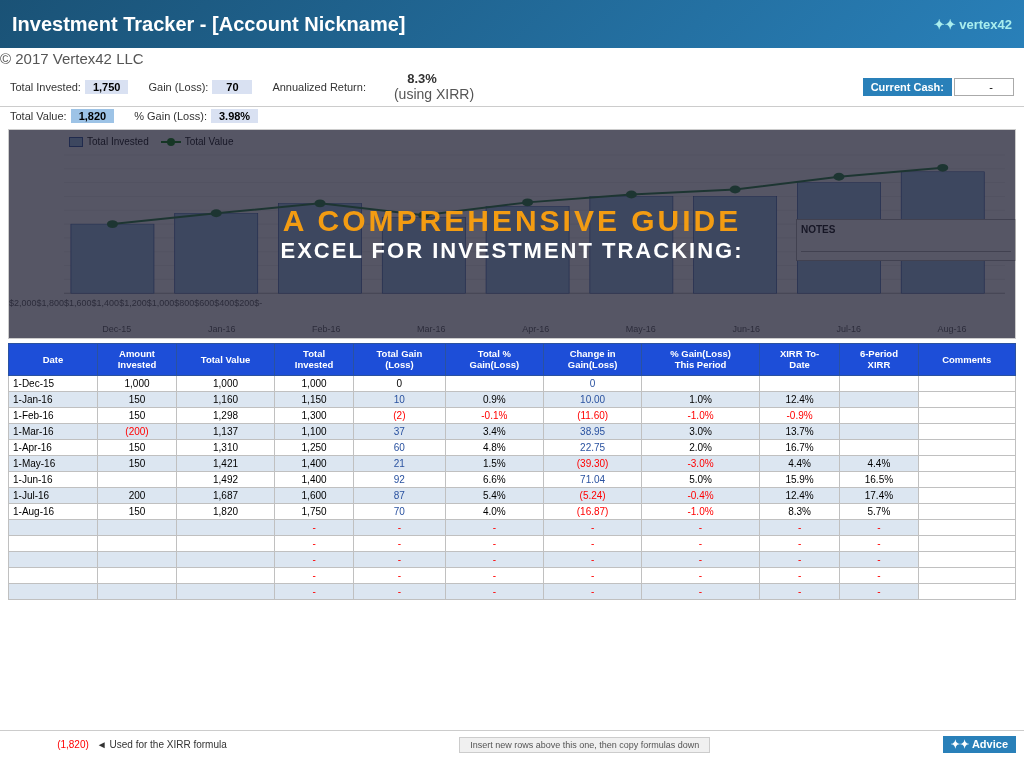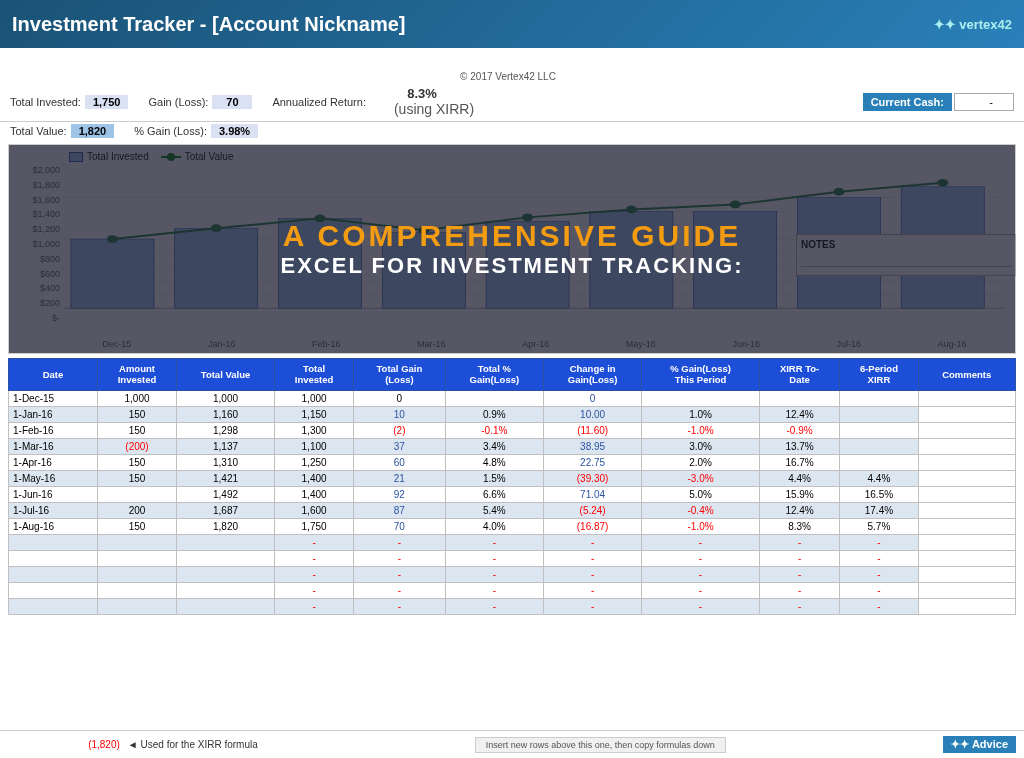--- a/index.html
+++ b/index.html
@@ -11,21 +11,21 @@
       color: white;
       padding: 8px 12px;
       display: flex;
       align-items: center;
       justify-content: space-between;
       height: 48px;
     }
     #header-title { font-size: 20px; font-weight: bold; }
 
     
-    #copyright { text-align: center; font-size: 10px; color: #555; padding: 2px 8px 0 0; margin-top: 21px; }
+    #copyright { text-align: left; font-size: 15px; color: #555; padding: 2px 8px 0 0; }
 
     
     #summary {
       display: flex;
       align-items: center;
       padding: 4px 10px;
       gap: 20px;
       border-bottom: 1px solid #ccc;
       background: #fff;
     }
@@ -78,21 +78,21 @@
     .legend-line { width: 20px; height: 2px; background: green; position: relative; }
     .legend-line::after { content: ''; width: 8px; height: 8px; background: green; border-radius: 50%; position: absolute; top: -3px; left: 6px; }
 
     #y-axis {
       position: absolute;
       left: 0;
       top: 20px;
       bottom: 30px;
       width: 55px;
       display: flex;
-      flex-direction: column;
+      flex-direction: row;
       justify-content: space-between;
       align-items: flex-end;
       padding-right: 4px;
       font-size: 9px;
       color: #555;
     }
     #chart-area {
       position: absolute;
       left: 55px;
       right: 10px;
@@ -526,21 +526,21 @@
           <td></td>
         </tr>
       </tbody>
   </table>
 
 </div>
 
 <div id="footer" style="background:#fff; border-top:1px solid #ccc; padding:3px 8px; display:flex; align-items:center; justify-content:space-between; position:absolute; bottom:0; width:100%; height:28px;">
   <div style="display:flex; align-items:center; gap:8px;">
     <span style="font-size:10px;">1-Aug-16</span>
-    <span style="font-size:10px; color:red;margin-left:31px;">(1,820)</span>
+    <span style="font-size:10px; color:red;">(1,820)</span>
     <span style="font-size:10px; color:#333;">◄ Used for the XIRR formula</span>
   </div>
   <div style="font-size:9px; color:#555; background:#f0f0f0; border:1px solid #ccc; padding:2px 10px;">
     <span>Insert new rows above this one, then copy formulas down</span>
   </div>
   <div style="display:flex; align-items:flex-end; gap:4px;">
     <span style="background:#2980b9; color:white; padding:2px 8px; font-size:11px; font-weight:bold;">✦✦ Advice</span>
   </div>
 </div>
 

